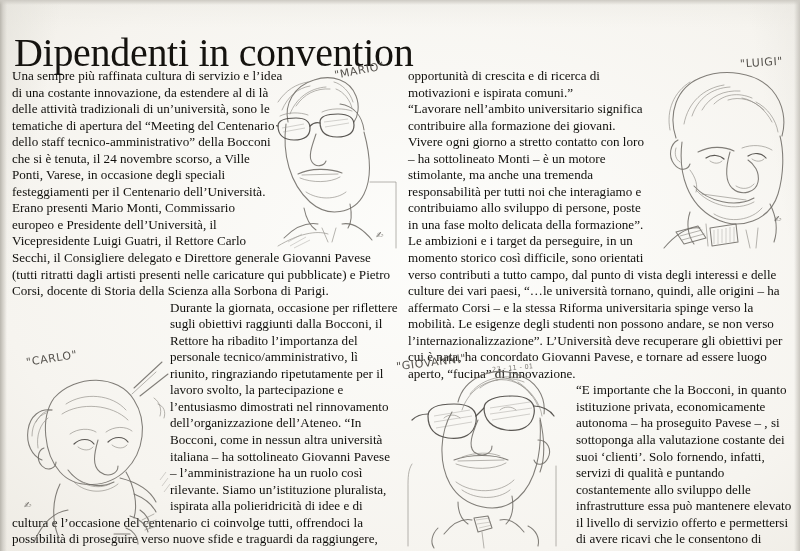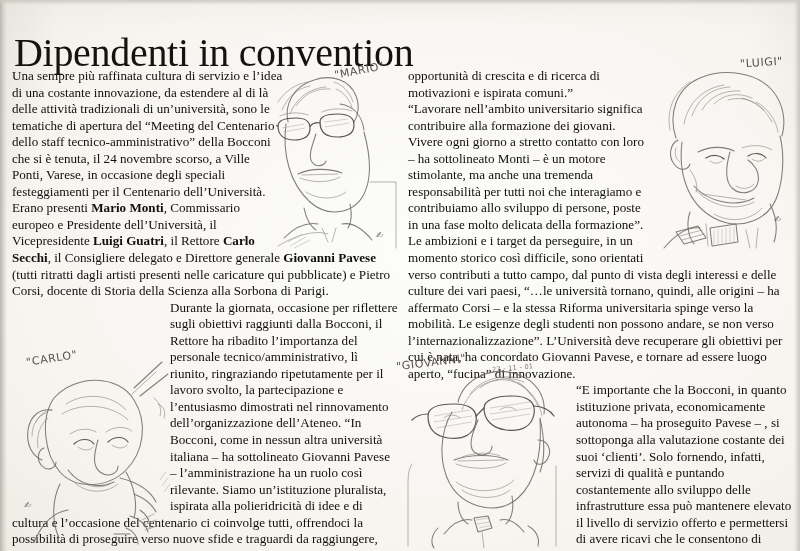--- a/index.html
+++ b/index.html
@@ -72,21 +72,21 @@
     font-size: 13.1px;
     line-height: 16.55px;
     color: #100f0c;
     text-align: left;
     font-family: "Liberation Serif", "DejaVu Serif", serif;
   }
   .col-left  { left: 12px;  width: 386px; }
   .col-right { left: 408px; width: 384px; }
 
   .col p { margin: 0; }
-  .col b { font-weight: 700; }
+  .col b { font-weight: 400; }
 
   
   .wrap-shape {
     pointer-events: none;
   }
   .wrap-mario {
     float: right;
     width: 118px;
     height: 182px;
     shape-outside: polygon(8% 0%, 100% 0%, 100% 100%, 0% 100%, 0% 22%);

